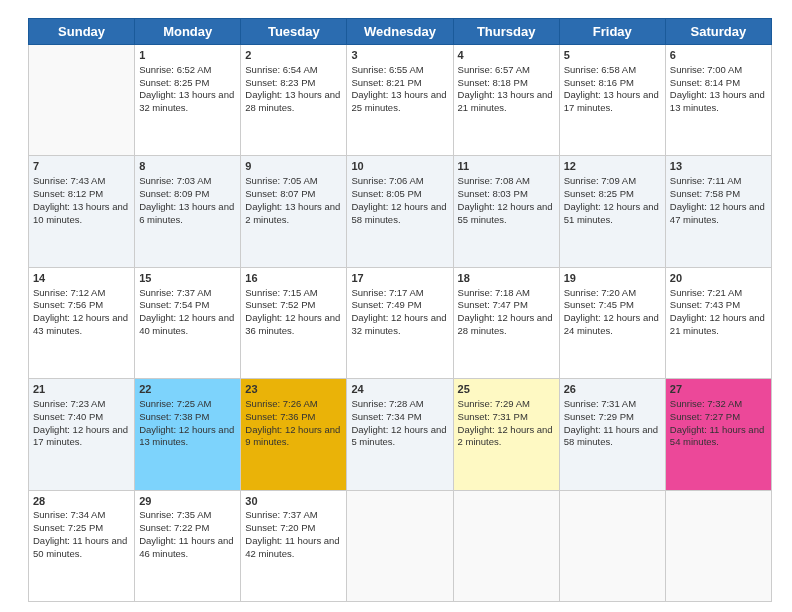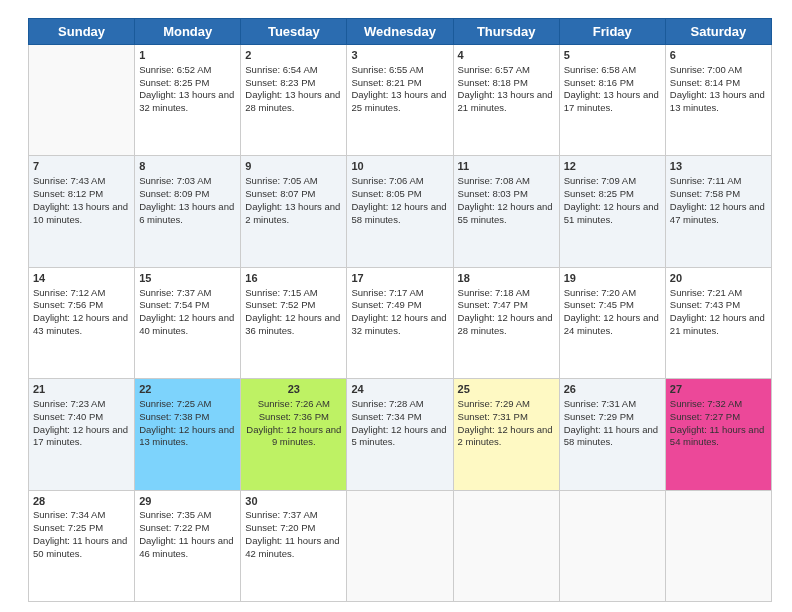--- a/index.html
+++ b/index.html
@@ -152,21 +152,21 @@
           <td><span class="day-number">15</span><span>Sunrise: 7:37 AM</span><br><span>Sunset: 7:54 PM</span><br><span>Daylight: 12 hours and 40 minutes.</span></td>
           <td><span class="day-number">16</span><span>Sunrise: 7:15 AM</span><br><span>Sunset: 7:52 PM</span><br><span>Daylight: 12 hours and 36 minutes.</span></td>
           <td><span class="day-number">17</span><span>Sunrise: 7:17 AM</span><br><span>Sunset: 7:49 PM</span><br><span>Daylight: 12 hours and 32 minutes.</span></td>
           <td><span class="day-number">18</span><span>Sunrise: 7:18 AM</span><br><span>Sunset: 7:47 PM</span><br><span>Daylight: 12 hours and 28 minutes.</span></td>
           <td><span class="day-number">19</span><span>Sunrise: 7:20 AM</span><br><span>Sunset: 7:45 PM</span><br><span>Daylight: 12 hours and 24 minutes.</span></td>
           <td><span class="day-number">20</span><span>Sunrise: 7:21 AM</span><br><span>Sunset: 7:43 PM</span><br><span>Daylight: 12 hours and 21 minutes.</span></td>
         </tr>
         <tr class="row-shaded">
           <td style="background-color: rgb(240, 244, 248);"><span class="day-number">21</span><span>Sunrise: 7:23 AM</span><br><span>Sunset: 7:40 PM</span><br><span>Daylight: 12 hours and 17 minutes.</span></td>
           <td style="background-color: #7dd3fc;"><span class="day-number">22</span><span>Sunrise: 7:25 AM</span><br><span>Sunset: 7:38 PM</span><br><span>Daylight: 12 hours and 13 minutes.</span></td>
-          <td style="background-color: #bef264; text-align: center;"><span class="day-number">23</span><span>Sunrise: 7:26 AM</span><br><span>Sunset: 7:36 PM</span><br><span>Daylight: 12 hours and 9 minutes.</span></td>
+          <td style="background-color: #eab308;"><span class="day-number">23</span><span>Sunrise: 7:26 AM</span><br><span>Sunset: 7:36 PM</span><br><span>Daylight: 12 hours and 9 minutes.</span></td>
           <td style="background-color: rgb(240, 244, 248);"><span class="day-number">24</span><span>Sunrise: 7:28 AM</span><br><span>Sunset: 7:34 PM</span><br><span>Daylight: 12 hours and 5 minutes.</span></td>
           <td style="background-color: #fef9c3;"><span class="day-number">25</span><span>Sunrise: 7:29 AM</span><br><span>Sunset: 7:31 PM</span><br><span>Daylight: 12 hours and 2 minutes.</span></td>
           <td style="background-color: rgb(240, 244, 248);"><span class="day-number">26</span><span>Sunrise: 7:31 AM</span><br><span>Sunset: 7:29 PM</span><br><span>Daylight: 11 hours and 58 minutes.</span></td>
           <td style="background-color: #ec4899;"><span class="day-number">27</span><span>Sunrise: 7:32 AM</span><br><span>Sunset: 7:27 PM</span><br><span>Daylight: 11 hours and 54 minutes.</span></td>
         </tr>
         <tr class="row-white">
           <td><span class="day-number">28</span><span>Sunrise: 7:34 AM</span><br><span>Sunset: 7:25 PM</span><br><span>Daylight: 11 hours and 50 minutes.</span></td>
           <td><span class="day-number">29</span><span>Sunrise: 7:35 AM</span><br><span>Sunset: 7:22 PM</span><br><span>Daylight: 11 hours and 46 minutes.</span></td>
           <td><span class="day-number">30</span><span>Sunrise: 7:37 AM</span><br><span>Sunset: 7:20 PM</span><br><span>Daylight: 11 hours and 42 minutes.</span></td>
           <td style="background-color: rgb(249, 249, 249);"></td>

